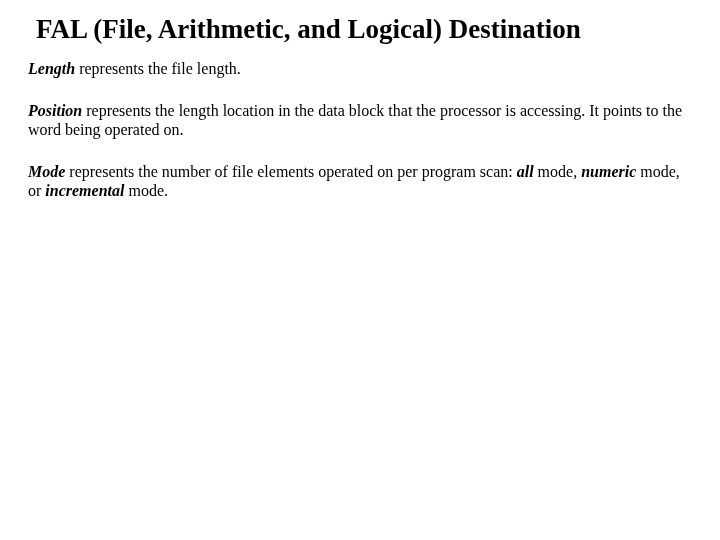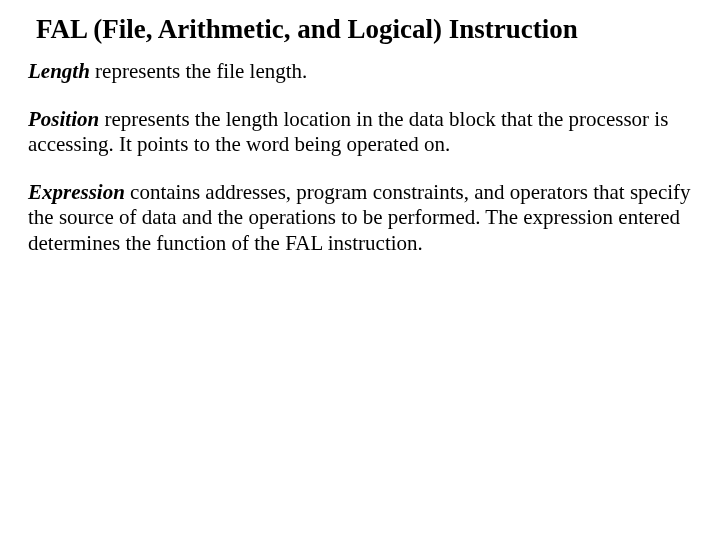--- a/index.html
+++ b/index.html
@@ -15,47 +15,47 @@
     box-sizing: border-box;
     padding: 14px 28px 20px 28px;
   }
   .title {
     font-size: 27px;
     font-weight: bold;
     margin: 0 0 14px 0;
     padding-left: 8px;
   }
   .para {
-    font-size: 21px;
+    font-size: 16px;
     line-height: 1.22;
     margin: 0 0 22px 0;
   }
   .term {
     font-style: italic;
     font-weight: bold;
   }
   .kw {
     font-style: italic;
     font-weight: bold;
   }
 </style>
 </head>
 <body>
 
 <div class="slide">
 
-  <div class="title">FAL (File, Arithmetic, and Logical) Instruction</div>
+  <div class="title">FAL (File, Arithmetic, and Logical) Destination</div>
 
   <p class="para">
     <span class="term">Length</span><span> represents the file length.</span>
   </p>
 
   <p class="para">
     <span class="term">Position</span><span> represents the length location in the data block that the processor is accessing. It points to the word being operated on.</span>
   </p>
 
+  <p class="para">
+    <span class="term">Mode</span><span> represents the number of file elements operated on per program scan: </span><span class="kw">all</span><span> mode, </span><span class="kw">numeric</span><span> mode, or </span><span class="kw">incremental</span><span> mode.</span>
+  </p>
 
 
-  <p class="para">
-    <span class="term">Expression</span><span> contains addresses, program constraints, and operators that specify the source of data and the operations to be performed. The expression entered determines the function of the FAL instruction.</span>
-  </p>
 
 </div>
 
 </body></html>

